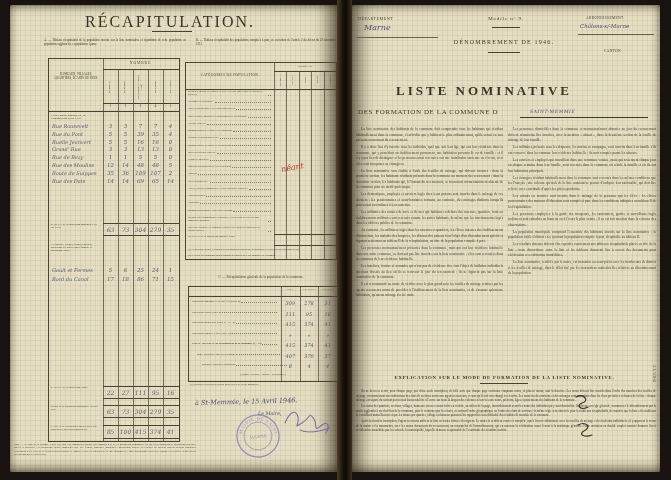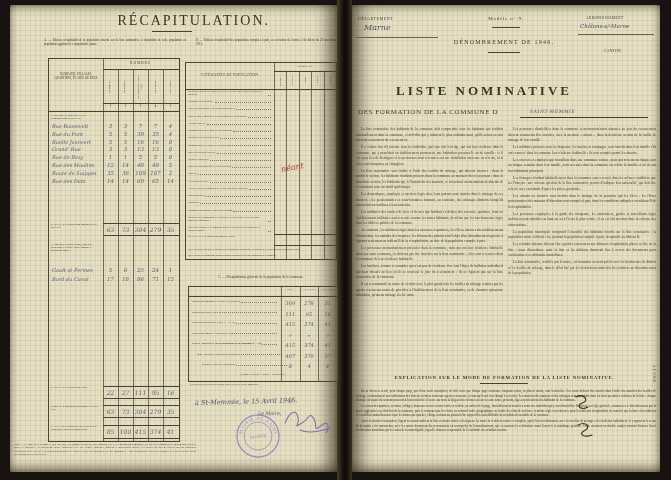--- a/index.html
+++ b/index.html
@@ -70,21 +70,21 @@
   .botblock{font-size:3.1px;line-height:4.5px;text-align:justify;color:#433d2f;}
   .cell{display:block;}
 </style>
 </head>
 <body>
 
 <div id="scan">
   <div class="gutter"></div>
 
   <div id="page-left" class="page">
-    <div class="abs c" style="left:60px;top:8px;width:200px;font-size:14px;letter-spacing:2px;color:#3b3426;text-align:right;">RÉCAPITULATION.</div>
+    <div class="abs c" style="left:60px;top:8px;width:200px;font-size:16px;letter-spacing:2px;color:#3b3426;">RÉCAPITULATION.</div>
     <div class="abs rule" style="left:142px;top:26px;width:40px;"></div>
 
     <div class="abs tiny j" style="left:34px;top:34px;width:142px;">A. — Tableau récapitulatif de la population inscrite sur la liste nominative et répartition de cette population en population agglomérée et population éparse.</div>
     <div class="abs tiny j" style="left:186px;top:34px;width:140px;">B. — Tableau récapitulatif des populations comptées à part, en exécution de l'article 2 du décret du 22 novembre 1911.</div>
 
     <div id="tableA" class="abs">
       <div class="vline" style="left:54px;top:0;bottom:0;"></div>
       <div class="vline" style="left:69px;top:10px;bottom:0;"></div>
       <div class="vline" style="left:84px;top:10px;bottom:0;"></div>
       <div class="vline" style="left:99px;top:10px;bottom:0;"></div>

